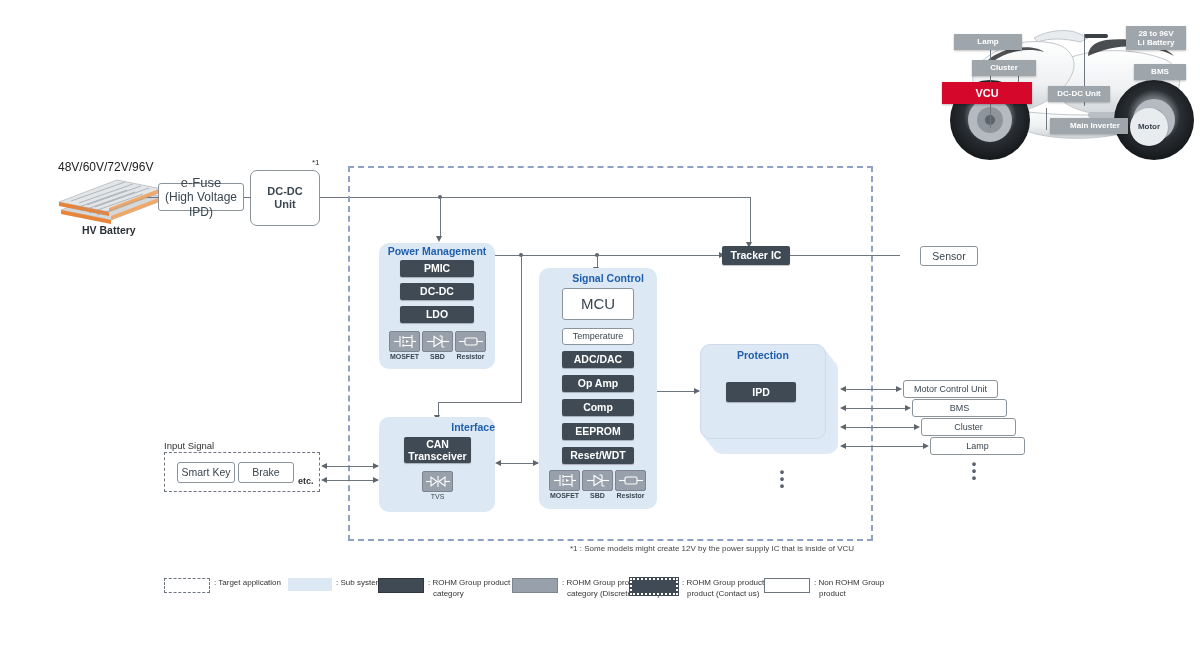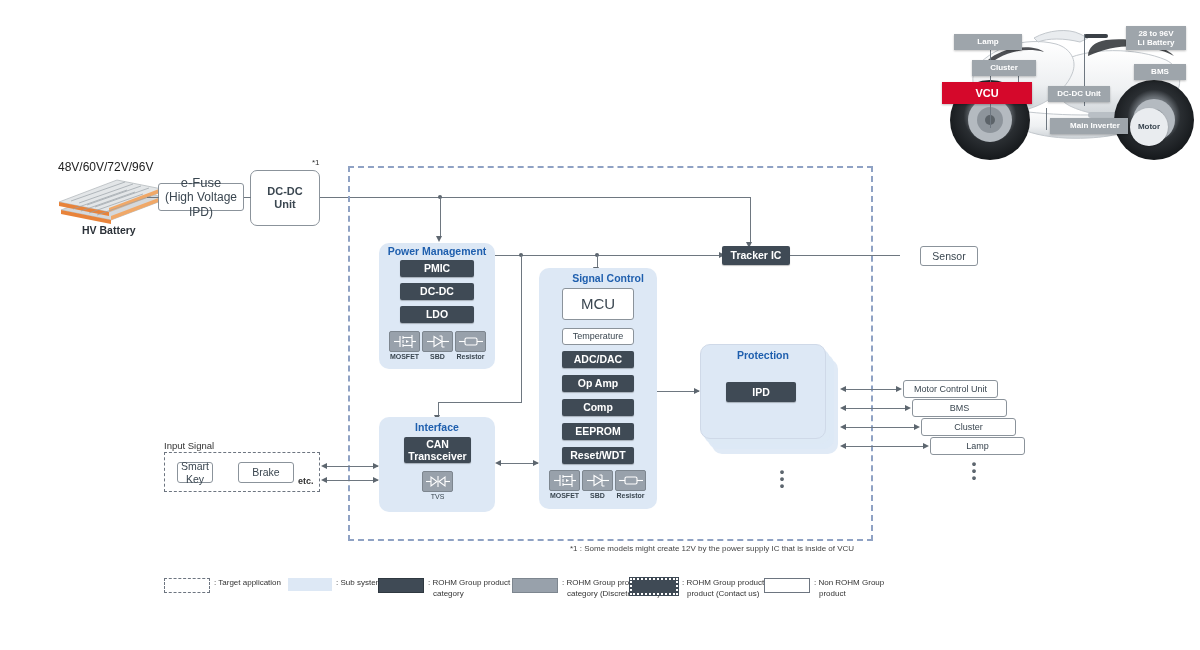--- a/index.html
+++ b/index.html
@@ -316,21 +316,21 @@
         <rect x="7" y="5" width="12" height="7" rx="1.5"></rect>
         <line x1="19" y1="8.5" x2="25" y2="8.5"></line>
   </g>
     </svg>
 </div>
 <div class="abs dev-label" style="left:546px;top:492px;width:37px;">MOSFET</div>
 <div class="abs dev-label" style="left:579px;top:492px;width:37px;">SBD</div>
 <div class="abs dev-label" style="left:612px;top:492px;width:37px;">Resistor</div>
 
 <div class="abs sub-system" style="left:379px;top:417px;width:116px;height:95px;"></div>
-<div class="abs sub-title" style="left:379px;top:421px;width:116px;">Interface</div>
+<div class="abs sub-title" style="left:379px;top:421px;width:116px;text-align:right;">Interface</div>
 
 <div class="abs dark-box" style="left:404px;top:437px;width:67px;height:26px;flex-direction:column;">
   <span>CAN</span>
   <span>Transceiver</span>
 </div>
 <div class="abs grey-dev" style="left:422px;top:471px;width:31px;height:21px;">
   <svg width="26" height="17" viewBox="0 0 26 17">
       <g stroke="#fff" stroke-width="1.1" fill="none">
     <line x1="1" y1="8.5" x2="6" y2="8.5"></line>
         <line x1="20" y1="8.5" x2="25" y2="8.5"></line>
@@ -341,21 +341,21 @@
     </svg>
 </div>
 <div class="abs dev-label" style="left:419px;top:493px;width:37px;font-weight:normal;">TVS</div>
 
 <div class="abs hline" style="left:500px;top:463px;width:38px;"></div>
 <div class="abs arrow-l" style="left:495px;top:459.5px;"></div>
 <div class="abs arrow-r" style="left:533px;top:459.5px;"></div>
 
 <div class="abs lbl" style="left:164px;top:440px;font-size:9.5px;color:#333;">Input Signal</div>
 <div class="abs input-dash" style="left:164px;top:452px;width:156px;height:40px;"></div>
-<div class="abs white-box" style="left:177px;top:462px;width:36px;height:21px;">
+<div class="abs white-box" style="left:177px;top:462px;width:58px;height:21px;">
     <span>Smart Key</span>
   </div>
 <div class="abs white-box" style="left:238px;top:462px;width:56px;height:21px;">
     <span>Brake</span>
   </div>
 <div class="abs lbl" style="left:298px;top:476px;font-size:9px;font-weight:bold;">etc.</div>
 
 <div class="abs hline" style="left:326px;top:466px;width:52px;"></div>
 <div class="abs arrow-l" style="left:321px;top:462.5px;"></div>
 <div class="abs arrow-r" style="left:373px;top:462.5px;"></div>

